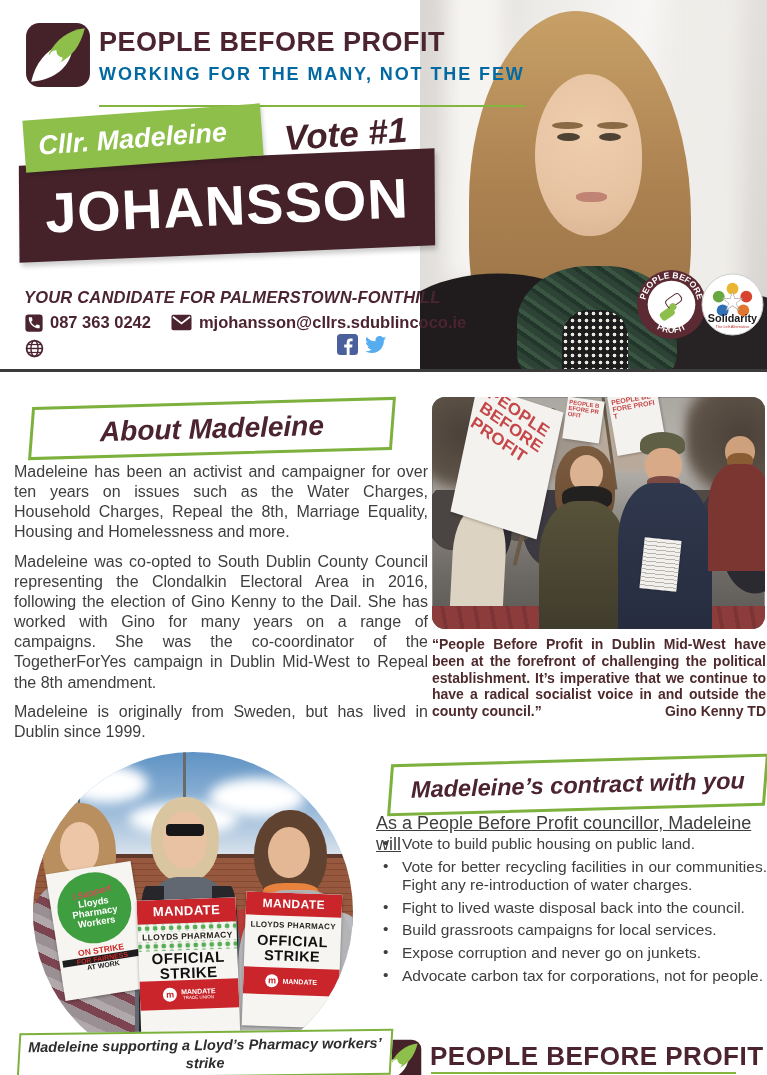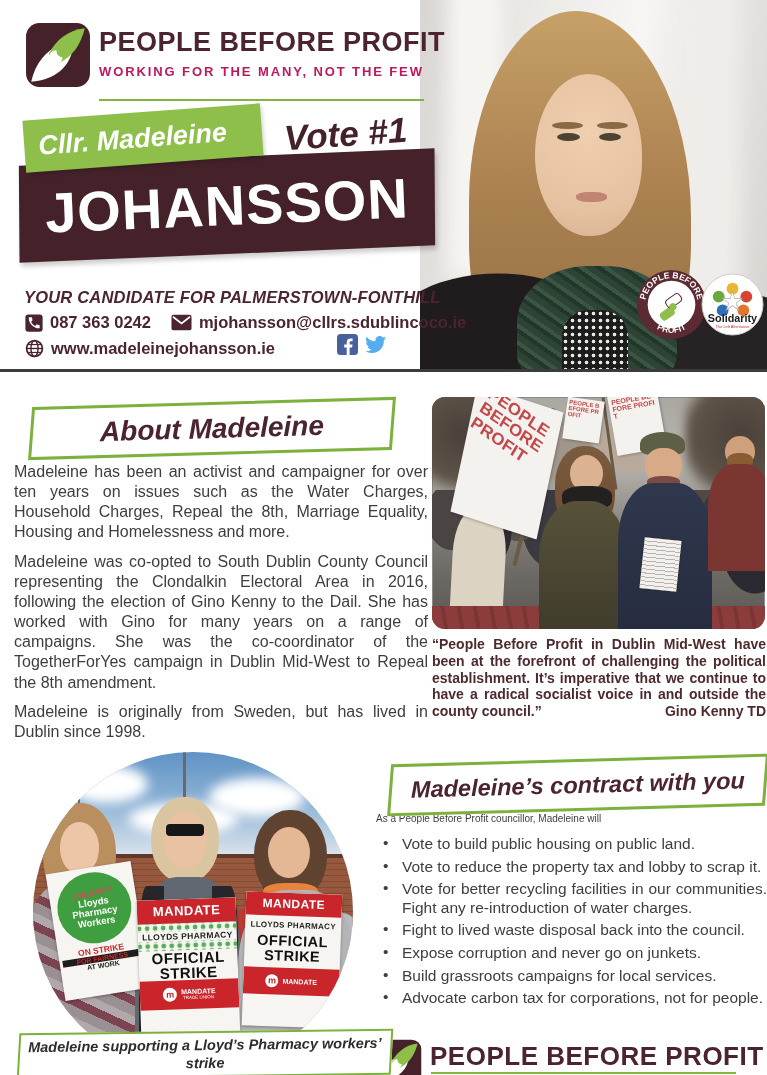--- a/index.html
+++ b/index.html
@@ -21,21 +21,21 @@
   .portrait .lips{left:45%;top:52%;width:9%;height:2.8%;background:#c08374;border-radius:40%;}
   .portrait .jacketL{left:-12%;top:74%;width:68%;height:40%;background:#201c1d;border-radius:55% 45% 0 0;transform:rotate(4deg);}
   .portrait .jacketR{left:62%;top:79%;width:55%;height:34%;background:#272324;border-radius:45% 55% 0 0;transform:rotate(-4deg);}
   .portrait .scarf{left:28%;top:72%;width:46%;height:34%;border-radius:45% 45% 30% 30%;
     background:repeating-linear-gradient(35deg,#2d4336 0 6px,#22362b 6px 10px,#3a5542 10px 14px);}
   .portrait .toppat{left:41%;top:84%;width:19%;height:18%;border-radius:40% 40% 0 0;
     background:radial-gradient(circle,#e8e6e0 1.5px,#1c1c1c 2.2px);background-size:7px 7px;}
 
   .logo-icon{width:66px;height:66px;}
   .brand-title{font-size:27px;font-weight:bold;color:#4b2430;letter-spacing:.5px;white-space:nowrap;}
-  .brand-tagline{display:inline-block;margin-top:6px;font-size:13px;font-weight:bold;color:#be185d;
+  .brand-tagline{display:inline-block;margin-top:6px;font-size:18px;font-weight:bold;color:#0369a1;
     letter-spacing:1.9px;white-space:nowrap;border-bottom:2.5px solid #84b53f;padding-bottom:20px;}
   .green-banner{left:24px;top:112px;width:224px;height:52px;background:#8dbf4a;transform:rotate(-4.2deg);
     display:flex;align-items:center;padding-left:14px;z-index:5;box-shadow:2px 3px 4px rgba(0,0,0,.15);}
   .green-banner span{font-size:27px;font-weight:bold;font-style:italic;color:#fff;white-space:nowrap;}
   .vote1{left:284px;top:114px;font-size:35px;font-weight:bold;font-style:italic;color:#45222a;
     transform:rotate(-4deg);z-index:6;white-space:nowrap;}
   .maroon-banner{left:19px;top:157px;width:416px;height:97px;background:#45222a;
     transform:rotate(-2.4deg) skewX(-2deg);display:flex;align-items:center;justify-content:center;z-index:4;
     box-shadow:2px 4px 5px rgba(0,0,0,.2);}
   .maroon-banner span{font-size:56px;font-weight:bold;color:#fff;letter-spacing:1px;white-space:nowrap;transform:skewX(2deg);}
@@ -121,21 +121,21 @@
   .sign .red-band{background:#c9252b;color:#fff;font-weight:bold;display:flex;align-items:center;justify-content:center;}
   .sign .lloyds{color:#26241f;font-weight:bold;letter-spacing:.3px;}
   .dots{background-image:radial-gradient(circle,#56ad56 2.1px,transparent 2.7px);background-size:8px 6px;background-position:center;}
   .sign .official{color:#111;font-weight:bold;line-height:1.02;letter-spacing:.5px;}
   .mlogo{background:#fff;border-radius:50%;color:#c9252b;font-weight:bold;display:flex;align-items:center;justify-content:center;}
   .support-circle{background:#3f9e3f;border-radius:50%;display:flex;flex-direction:column;align-items:center;justify-content:center;}
   .support-circle .script{font-style:italic;font-weight:bold;color:#d84a56;font-size:9px;transform:rotate(-6deg);}
   .support-circle .main{color:#fff;font-weight:bold;font-size:9.5px;line-height:1.1;}
 
   
-  .contract-intro{left:376px;top:813px;width:391px;font-size:10px;}
+  .contract-intro{left:376px;top:813px;width:391px;font-size:18px;text-decoration:underline;}
   .bullets{left:376px;top:835px;width:391px;margin:0;padding:0;list-style:none;font-size:15.5px;}
   .bullets li{position:relative;padding-left:26px;margin-bottom:4px;line-height:1.2;text-align:justify;}
   .bullets li::before{content:"\2022";position:absolute;left:7px;top:-1px;color:#3f3e3e;}
 
   
   .footer-icon{left:375px;top:1039px;width:47px;height:47px;}
   .footer-title{left:430px;top:1041px;font-size:26px;font-weight:bold;color:#4b2430;letter-spacing:.5px;white-space:nowrap;}
   .footer-tagline{left:431px;top:1072px;font-size:12.5px;font-weight:bold;color:#84b53f;letter-spacing:1.6px;
     border-top:2px solid #84b53f;padding:2px 0 3px;white-space:nowrap;}
 </style>
@@ -197,21 +197,20 @@
   </div>
 
   <div class="abs contact" style="left:25px;top:339px;">
     <svg width="19" height="19" viewBox="0 0 24 24">
       <circle cx="12" cy="12" r="10" fill="none" stroke="#4b2430" stroke-width="2.2"></circle>
       <ellipse cx="12" cy="12" rx="4.5" ry="10" fill="none" stroke="#4b2430" stroke-width="1.8"></ellipse>
       <line x1="2" y1="12" x2="22" y2="12" stroke="#4b2430" stroke-width="1.8"></line>
       <line x1="3.5" y1="7" x2="20.5" y2="7" stroke="#4b2430" stroke-width="1.5"></line>
       <line x1="3.5" y1="17" x2="20.5" y2="17" stroke="#4b2430" stroke-width="1.5"></line>
     </svg>
-    <span>www.madeleinejohansson.ie</span>
   </div>
 
   <svg class="abs" style="left:337px;top:334px;" width="21" height="21" viewBox="0 0 21 21">
     <rect width="21" height="21" rx="3.5" fill="#49609c"></rect>
     <path d="M12.6 21v-7.5h2.5l.4-2.9h-2.9V8.7c0-.8.2-1.4 1.5-1.4h1.5V4.7c-.3 0-1.2-.1-2.2-.1-2.2 0-3.7 1.3-3.7 3.8v2.2H7.2v2.9h2.5V21h2.9z" fill="#fff"></path>
   </svg>
   <svg class="abs" style="left:364px;top:336px;" width="23" height="19" viewBox="0 0 24 20">
     <path d="M23.4 2.4c-.8.4-1.7.6-2.6.8.9-.6 1.7-1.5 2-2.6-.9.5-1.9.9-2.9 1.1C19 .7 17.8.1 16.4.1c-2.5 0-4.5 2-4.5 4.5 0 .4 0 .7.1 1A12.8 12.8 0 0 1 2.7 1 4.5 4.5 0 0 0 4 7c-.7 0-1.4-.2-2-.5v.1c0 2.2 1.5 4 3.6 4.4-.7.2-1.4.2-2 .1.6 1.8 2.2 3.1 4.2 3.1a9 9 0 0 1-6.6 1.9A12.7 12.7 0 0 0 8 18c8.3 0 12.8-6.9 12.8-12.8v-.6c.9-.6 1.6-1.4 2.2-2.3z" fill="#55acee"></path>
   </svg>
 
@@ -248,21 +247,21 @@
 
   <div class="abs divider"></div>
 
   <div class="abs ribbon about-ribbon">
     <span>About Madeleine</span>
   </div>
 
   <div class="abs about-text">
     <p>Madeleine has been an activist and campaigner for over ten years on issues such as the Water Charges, Household Charges, Repeal the 8th, Marriage Equality, Housing and Homelessness and more.</p>
     <p>Madeleine was co-opted to South Dublin County Council representing the Clondalkin Electoral Area in 2016, following the election of Gino Kenny to the Dail. She has worked with Gino for many years on a range of campaigns. She was the co-coordinator of the TogetherForYes campaign in Dublin Mid-West to Repeal the 8th amendment.</p>
-    <p>Madeleine is originally from Sweden, but has lived in Dublin since 1998.</p>
+    <p>Madeleine is originally from Sweden, but has lived in Dublin since 1999.</p>
   </div>
 
   <div class="abs protest">
     <div class="abs tree" style="left:-6%;top:-12%;width:30%;height:55%;"></div>
     <div class="abs tree" style="left:76%;top:-12%;width:34%;height:58%;"></div>
     <div class="abs bld" style="left:20%;top:10%;width:28%;height:26%;"></div>
     <div class="abs bld" style="left:50%;top:12%;width:14%;height:20%;background:#b8a99a;"></div>
     <div class="abs crowd"></div>
     <div class="abs walker-hair"></div>
     <div class="abs walker-coat"></div>
@@ -367,25 +366,24 @@
   <div class="abs ribbon caption-ribbon">
     <span>Madeleine supporting a Lloyd’s Pharmacy workers’ strike</span>
   </div>
 
   <div class="abs ribbon contract-ribbon">
     <span>Madeleine’s contract with you</span>
   </div>
   <div class="abs contract-intro">As a People Before Profit councillor, Madeleine will</div>
   <ul class="abs bullets">
     <li>Vote to build public housing on public land.</li>
-    <li>Vote to reduce the property tax and lobby to scrap it.</li>
     <li>Vote for better recycling facilities in our communities. Fight any re-introduction of water charges.</li>
     <li>Fight to lived waste disposal back into the council.</li>
+    <li>Build grassroots campaigns for local services.</li>
     <li>Expose corruption and never go on junkets.</li>
-    <li>Build grassroots campaigns for local services.</li>
     <li>Advocate carbon tax for corporations, not for people.</li>
   </ul>
 
   <svg class="abs footer-icon" viewBox="0 0 64 64">
     <rect x="1" y="1" width="62" height="62" rx="13" fill="#45222a"></rect>
     <path d="M6 58 C10 40 20 28 34 22 L45 31 C40 47 26 56 6 58 Z" fill="#ffffff"></path>
     <path d="M58 6 C54 22 46 34 32 40 L23 31 C30 17 42 8 58 6 Z" fill="#8dbf4a"></path>
     <circle cx="30" cy="34" r="6.5" fill="#ffffff"></circle>
     <circle cx="37" cy="28" r="6.5" fill="#8dbf4a"></circle>
   </svg>

